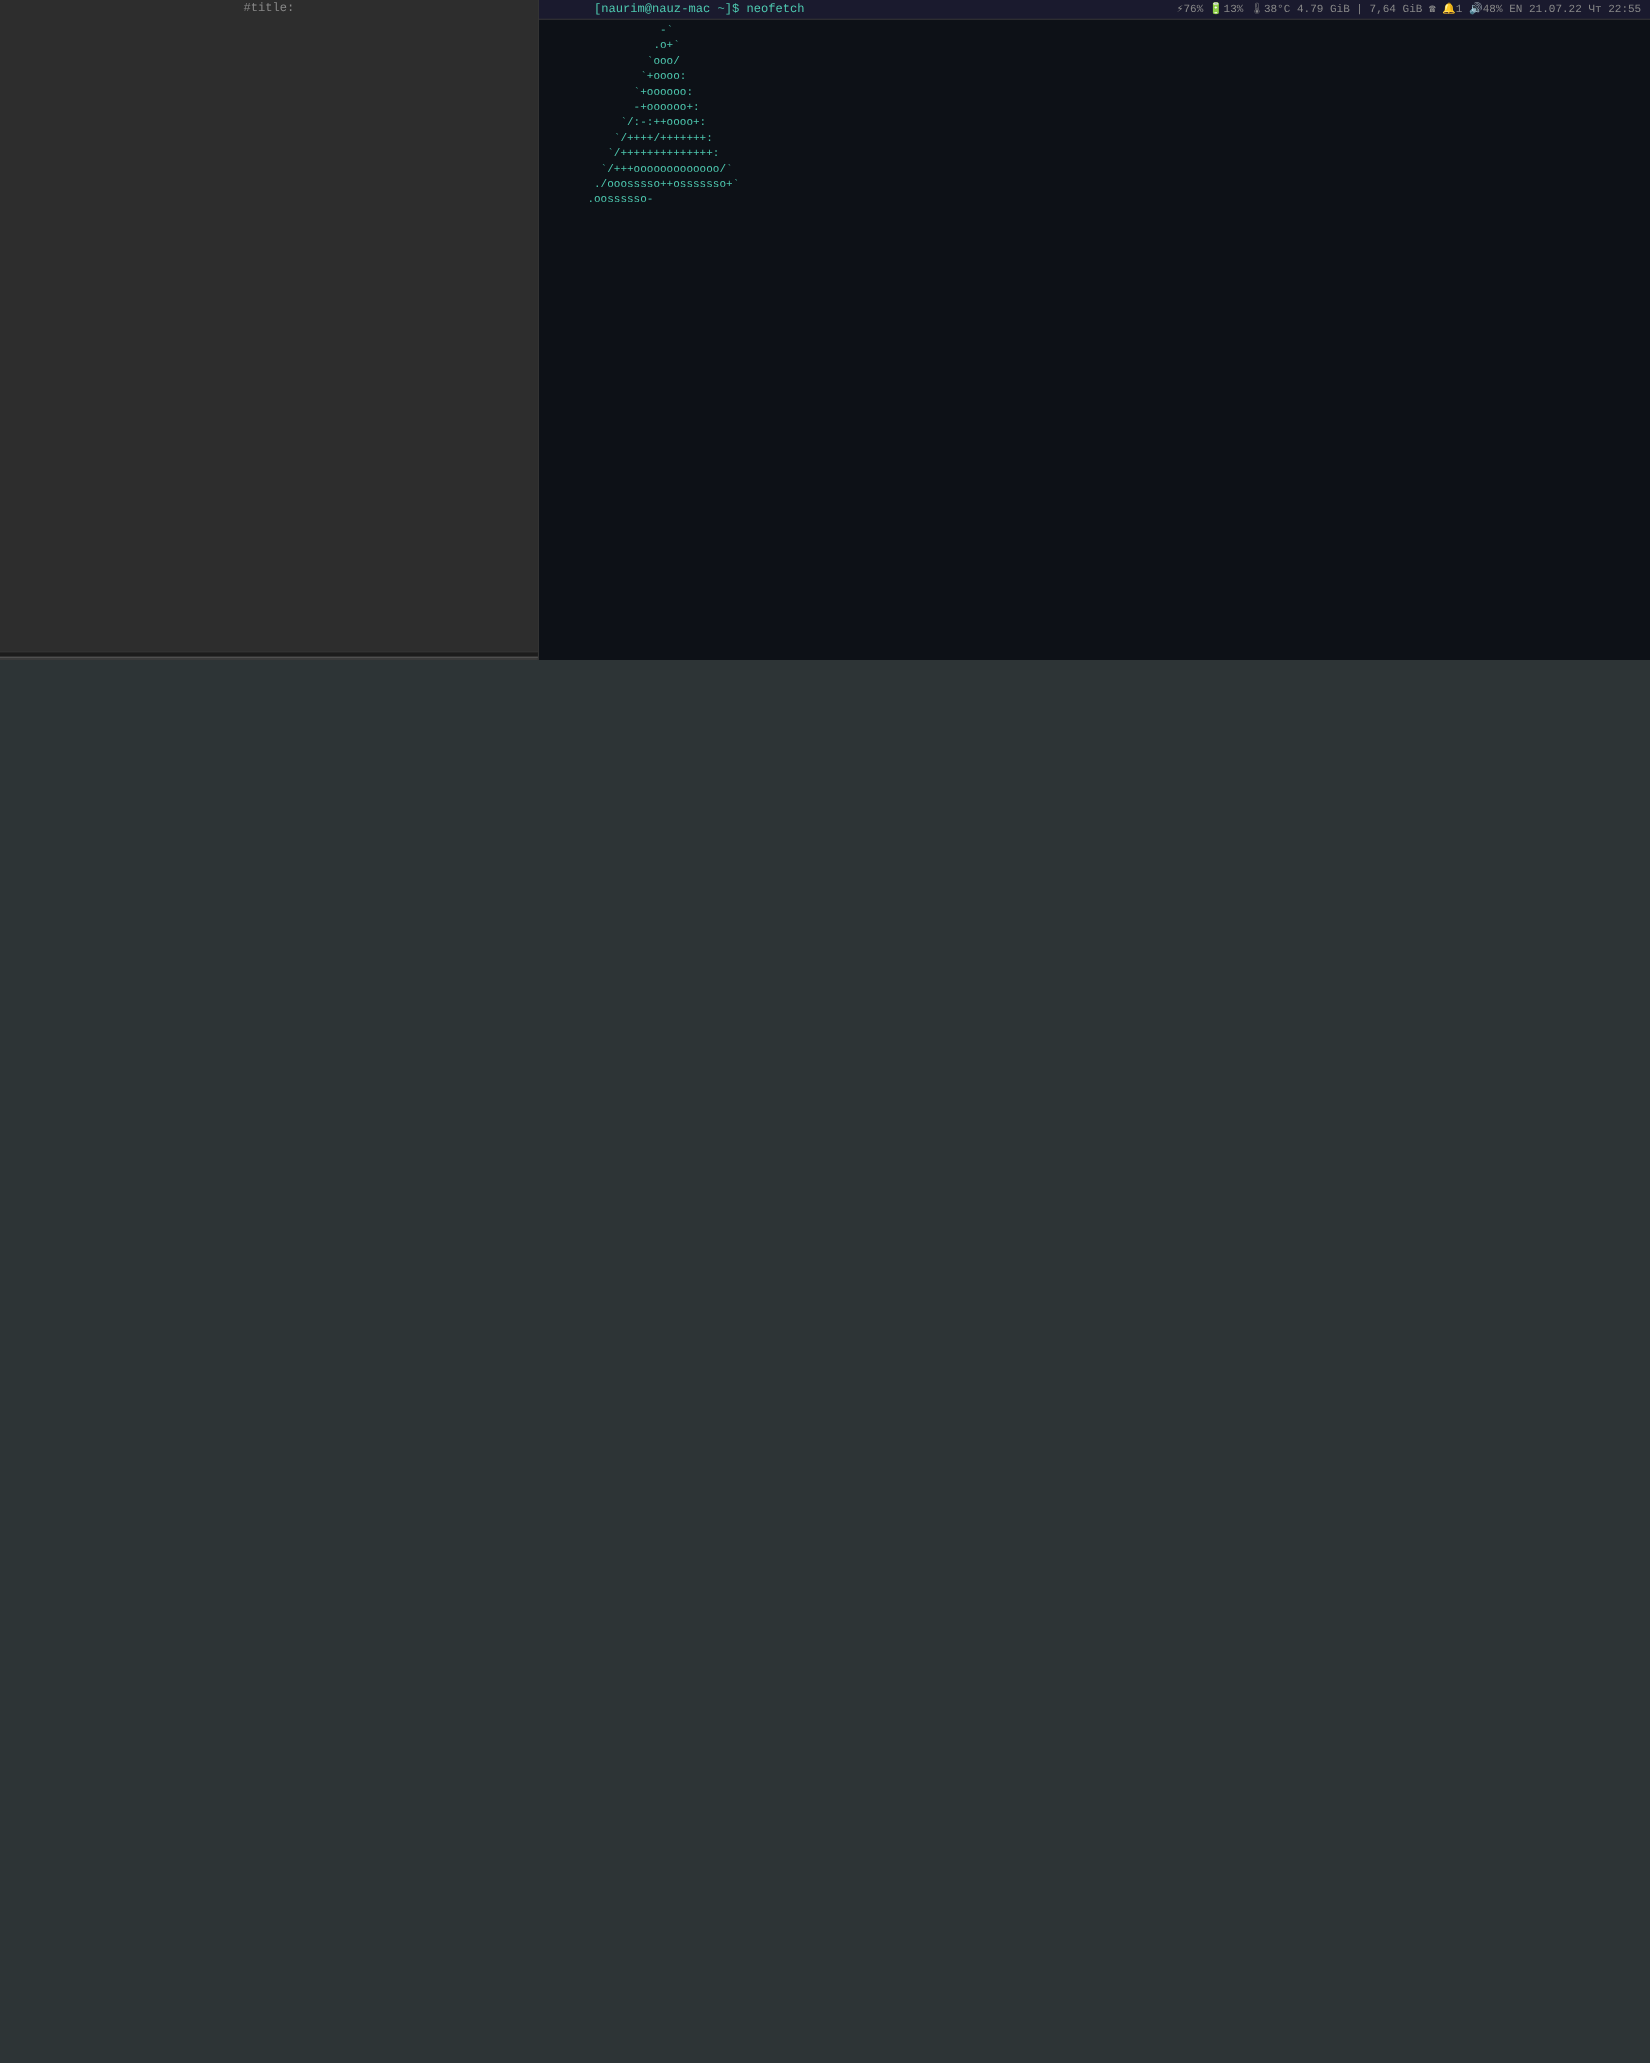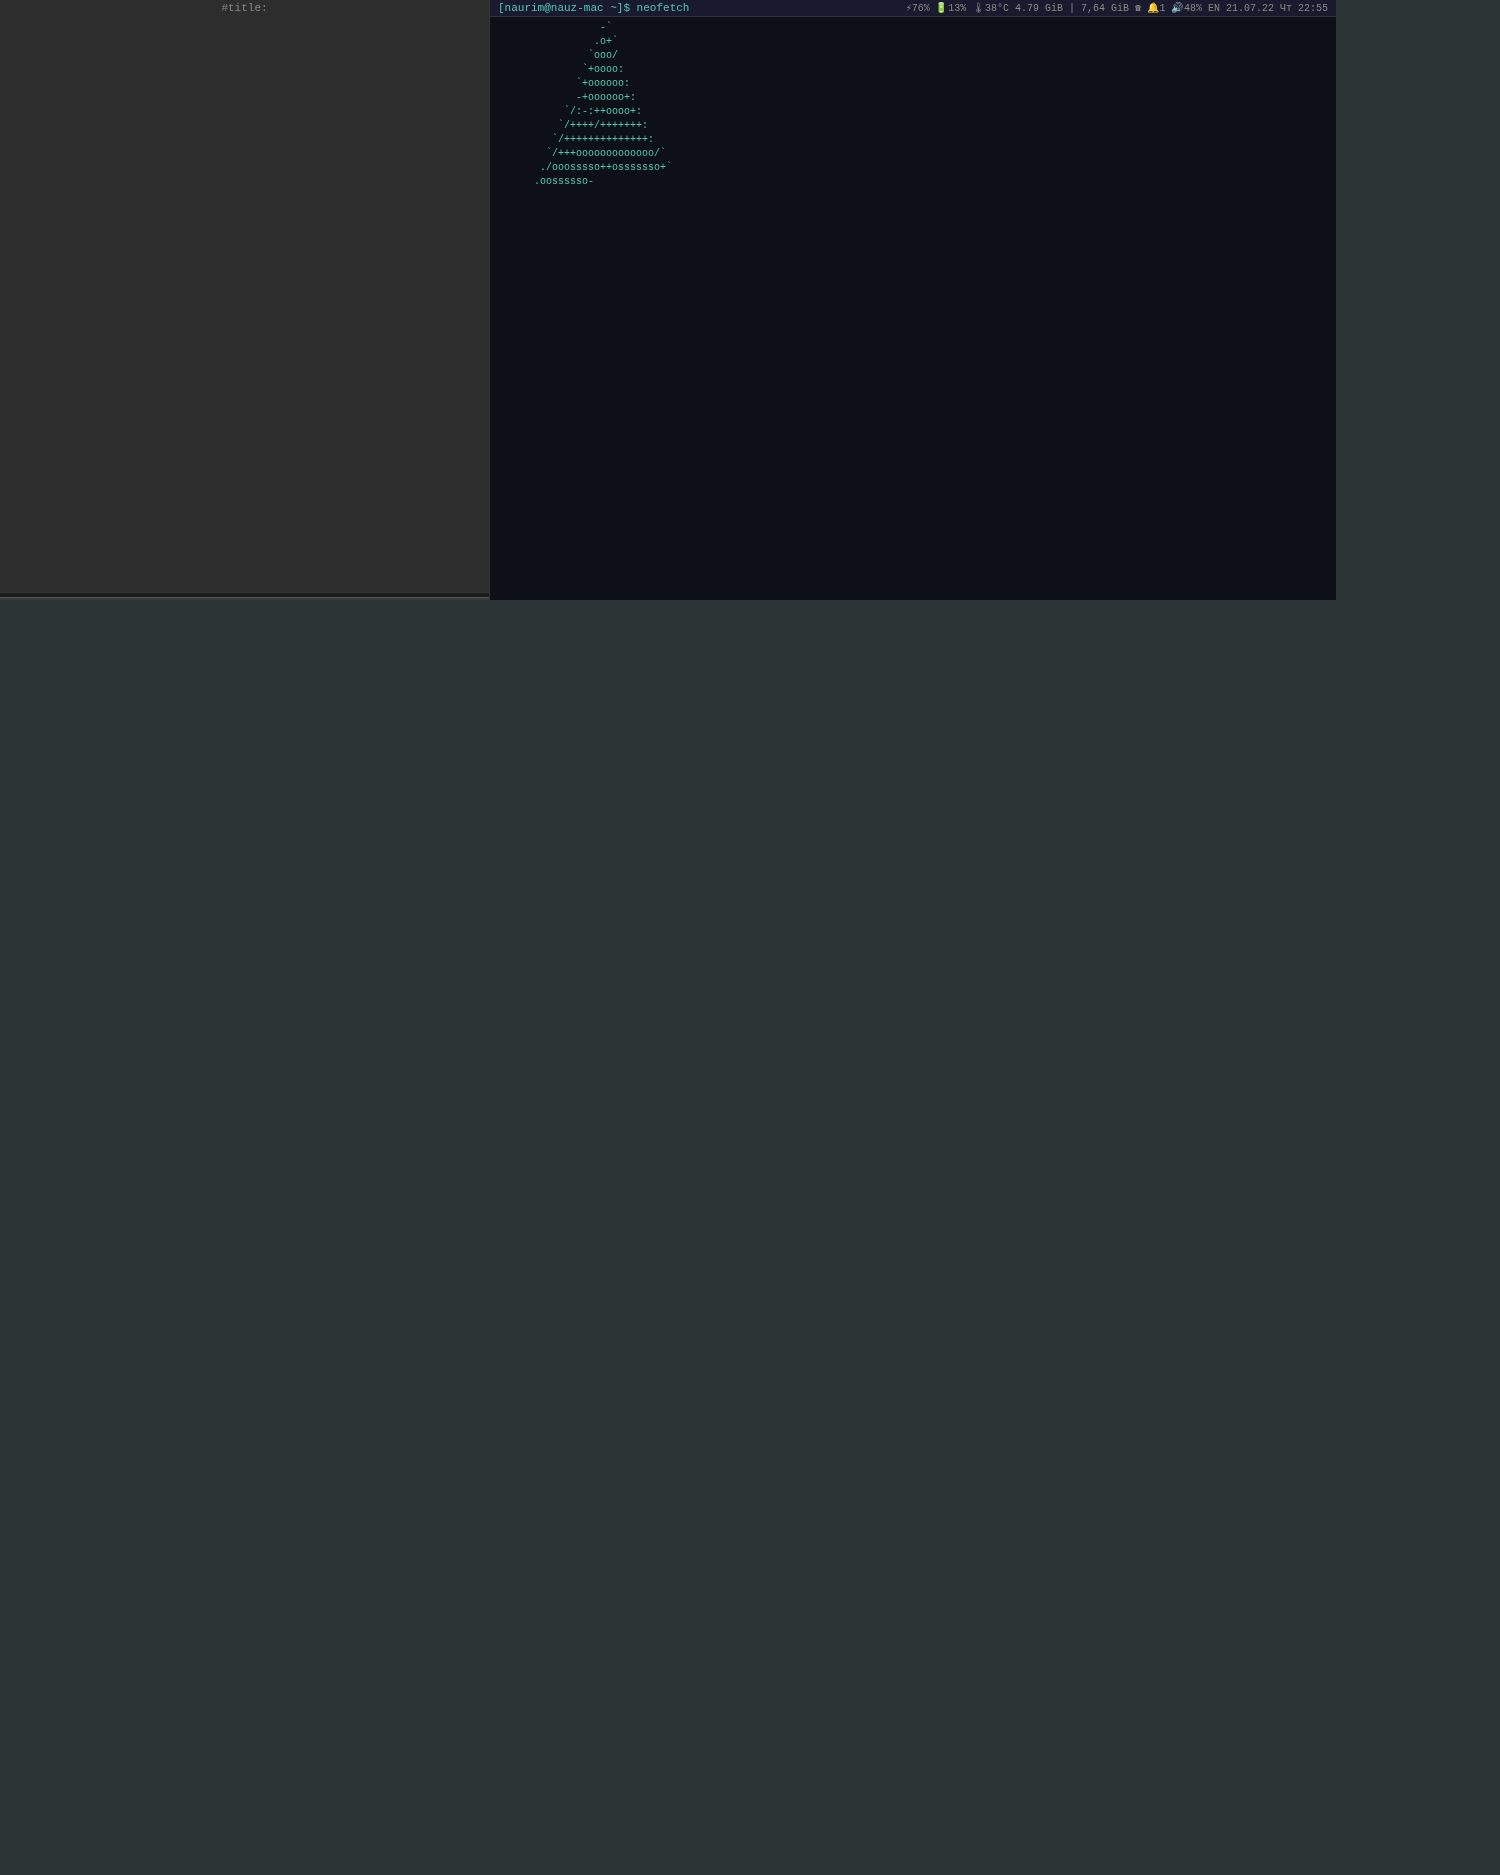--- a/index.html
+++ b/index.html
@@ -1,21 +1,21 @@
 <!DOCTYPE html>
 <html><head>
   <meta charset="utf-8">
   <style>
     * { margin: 0; padding: 0; box-sizing: border-box; }
     body { width: 1500px; height: 1875px; background: #2d3436; font-family: 'Courier New', monospace; overflow: hidden; }
 
     
     .top-section {
       display: flex;
-      width: 1336px;
+      width: 1500px;
       height: 600px;
       background: #1a1a1a;
     }
 
     
     .left-panel {
       width: 490px;
       height: 600px;
       background: #1c1c1c;
       border-right: 1px solid #333;
@@ -80,20 +80,21 @@
       color: #888;
       border-bottom: 1px solid #333;
       display: flex;
       justify-content: space-between;
       align-items: center;
     }
 
     .right-title-bar .prompt {
       color: #4ec9b0;
       font-size: 11px;
+      margin-left: 42px;
     }
 
     .terminal-content {
       flex: 1;
       display: flex;
       padding: 4px 8px;
       gap: 0;
       overflow: hidden;
     }
 

